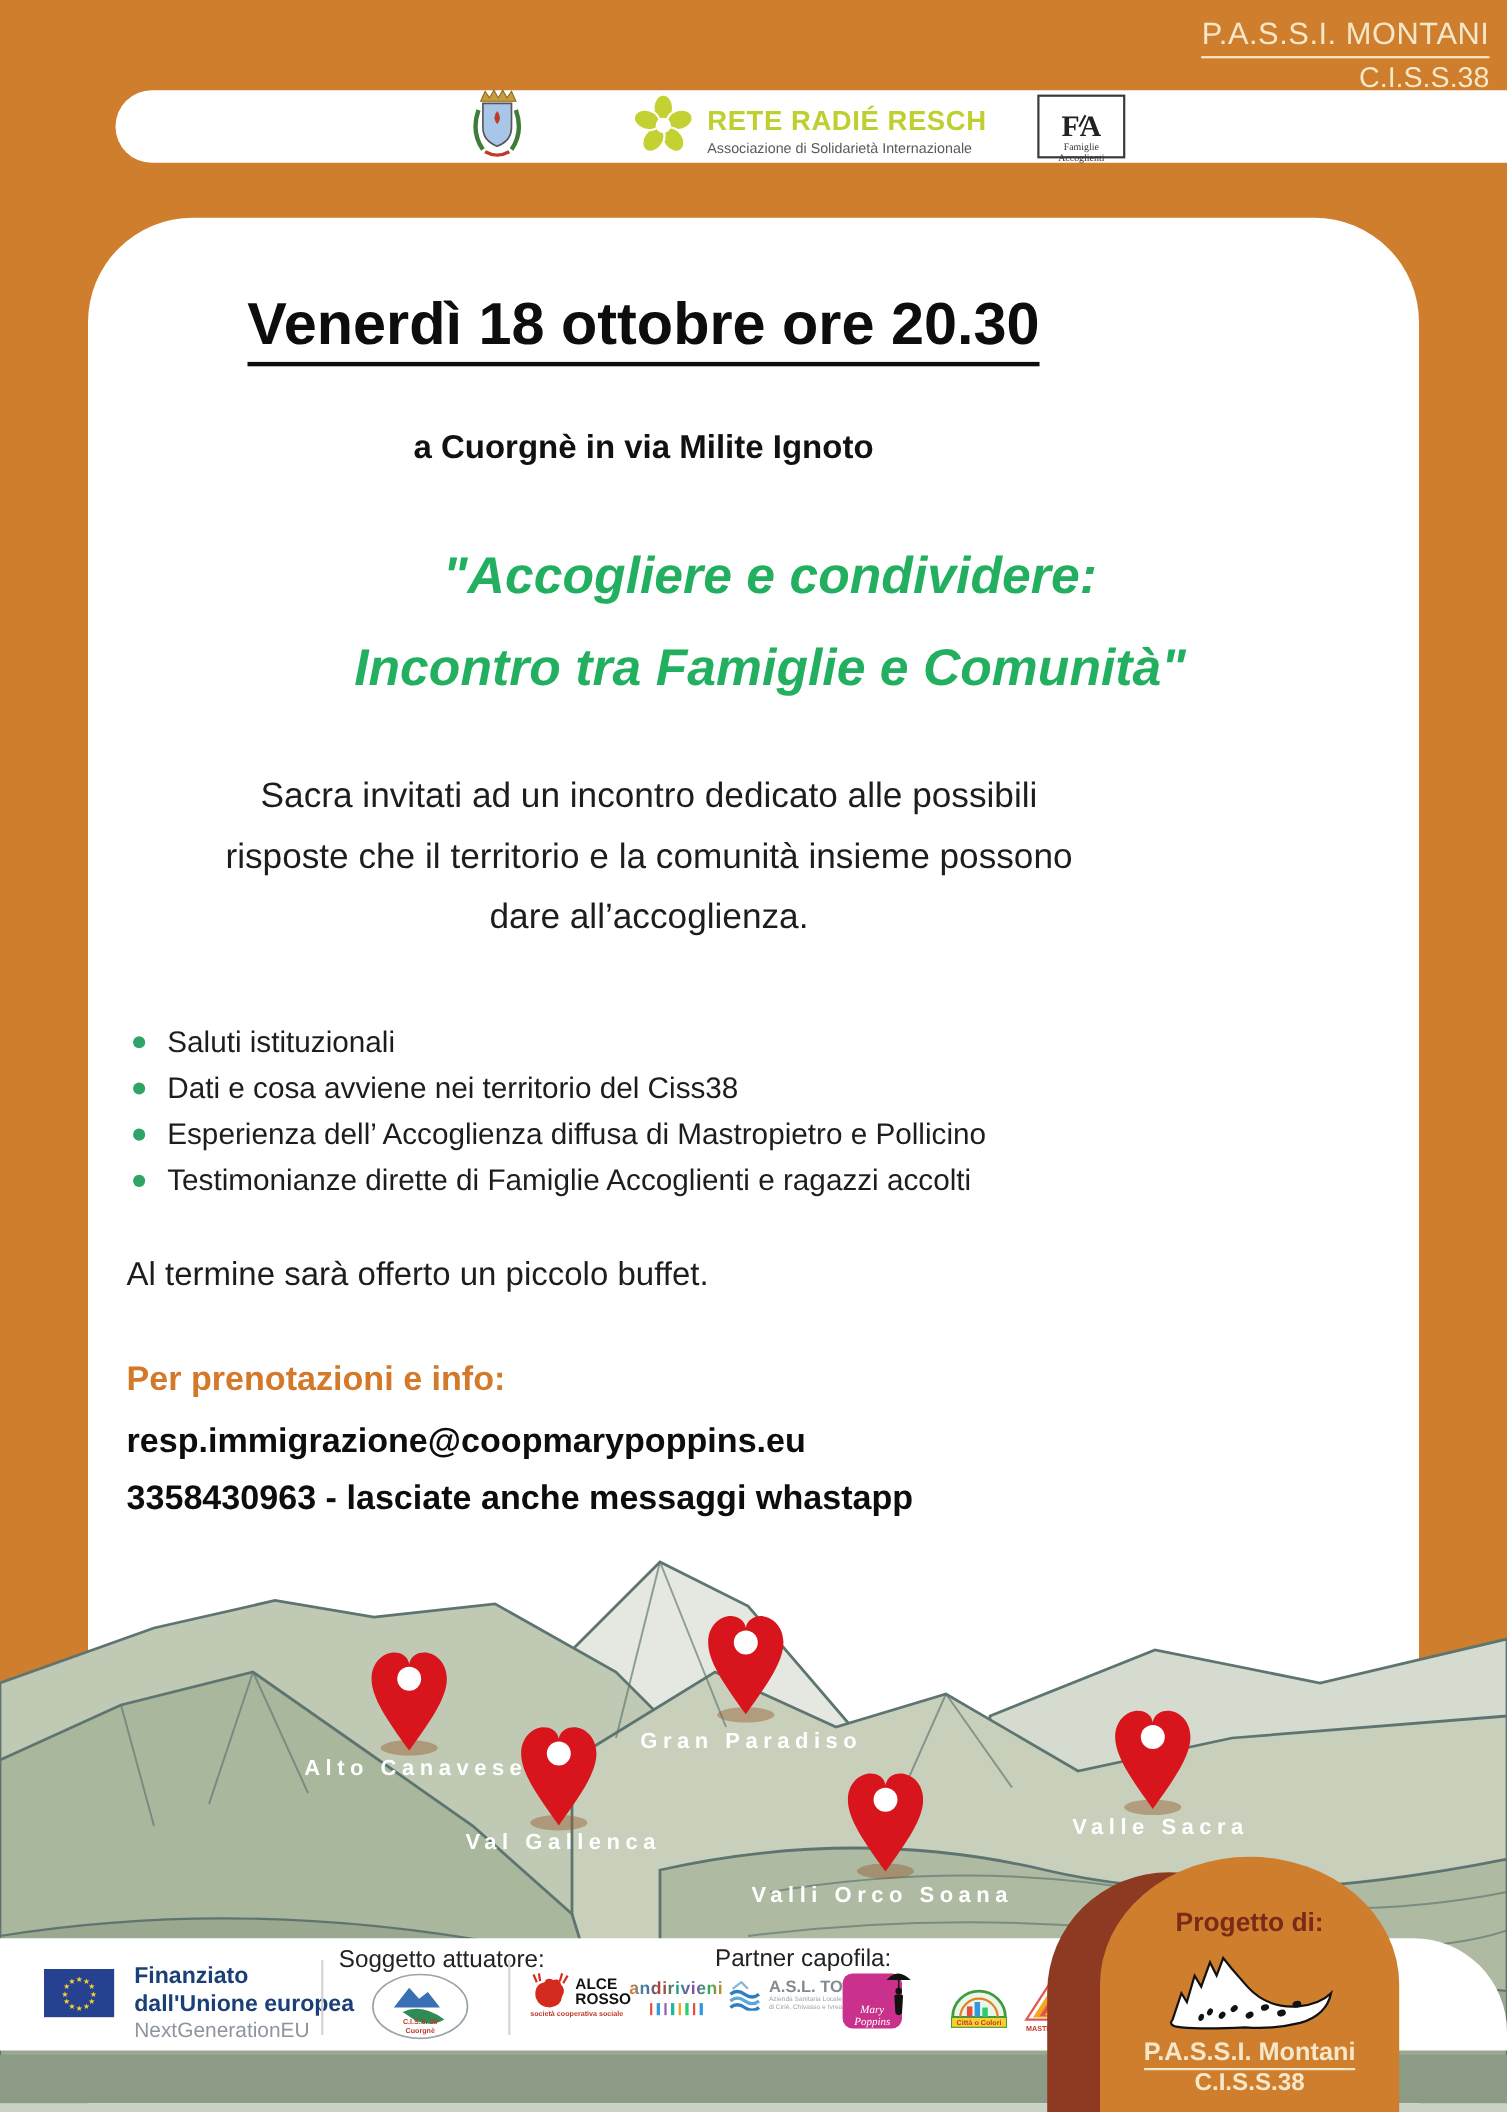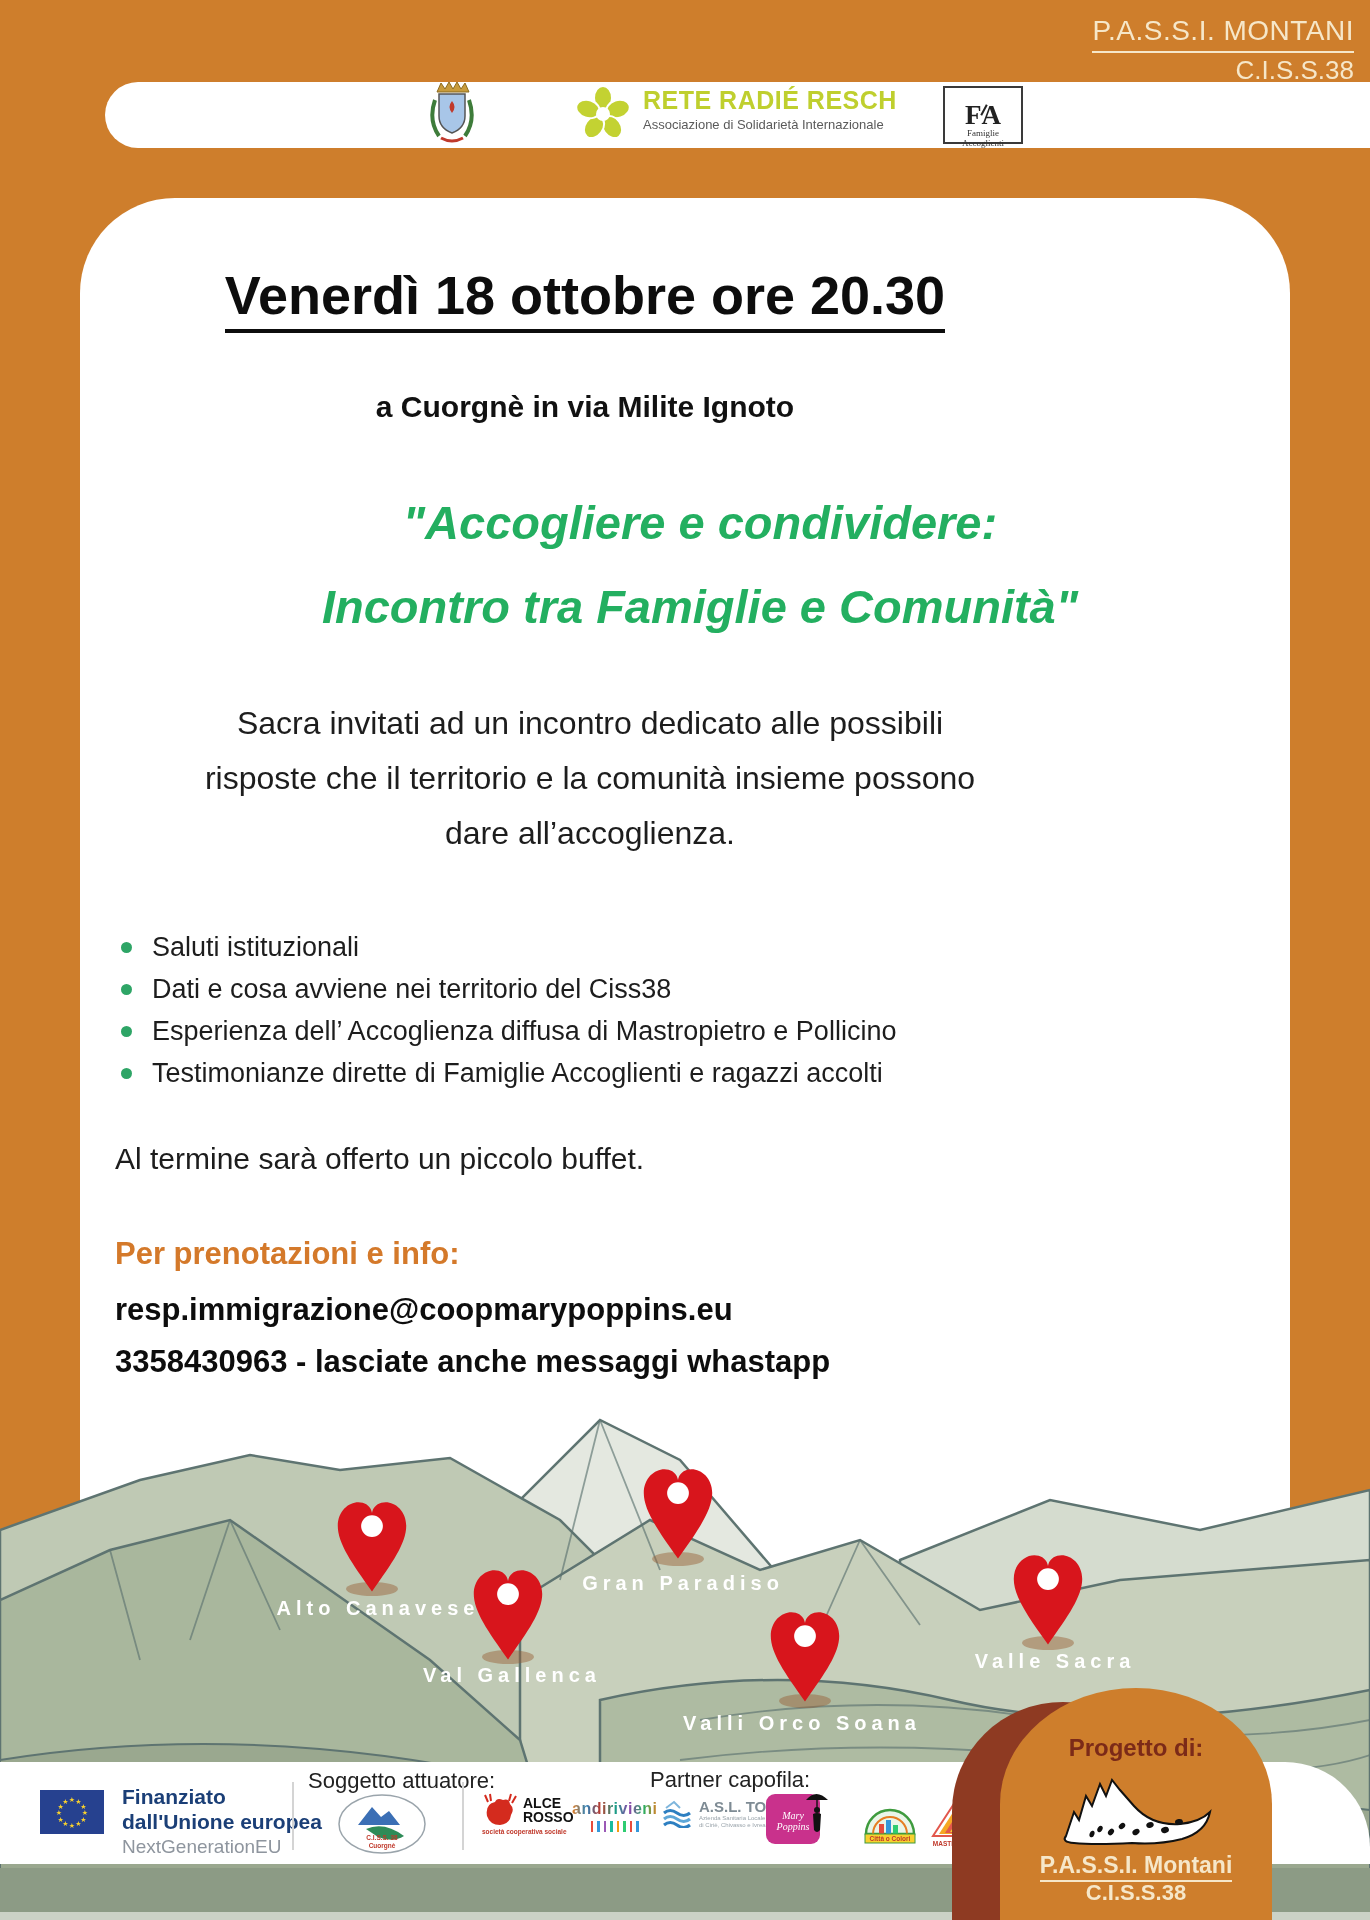--- a/index.html
+++ b/index.html
@@ -11,21 +11,21 @@
   #poster{position:relative;width:1370px;height:1920px;background:var(--accent-orange);overflow:hidden}
 
   
   .badge{position:absolute;top:14px;right:16px;text-align:right;color:var(--cream);line-height:1.2}
   .badge .l1{font-size:28px;letter-spacing:.5px;border-bottom:2px solid var(--cream);padding-bottom:3px;display:inline-block}
   .badge .l2{font-size:26px;margin-top:2px}
 
   
   .top-band{position:absolute;left:105px;right:0;top:82px;height:66px;background:#fff;border-radius:40px 0 0 40px}
   .crest{position:absolute;left:322px;top:-6px;width:50px;height:72px}
-  .rete{position:absolute;left:470px;top:4px;display:flex;align-items:flex-start;gap:12px}
+  .rete{position:absolute;left:470px;top:4px;display:flex;align-items:flex-end;gap:12px}
   .rete-name{font-size:25px;font-weight:bold;color:#BFCF2E;letter-spacing:.5px}
   .rete-sub{font-size:13px;color:#5a5a5a;margin-top:2px}
   .fa-box{position:absolute;left:838px;top:4px;width:80px;height:58px;border:2px solid #3a3a3a;background:#fff;text-align:center;padding-top:14px}
   .fa-initials{font-family:"Liberation Serif",serif;font-size:27px;font-weight:bold;color:#222;line-height:26px;position:relative}
   .fa-caret{position:absolute;top:2px;left:50%;width:2px;height:12px;background:#222;transform:rotate(28deg)}
   .fa-sub{font-family:"Liberation Serif",serif;font-size:9px;color:#333;line-height:10px}
 
   
   .card{position:absolute;left:80px;top:198px;width:1210px;bottom:0;background:#fff;border-radius:95px 95px 0 0}
   .date-title{position:absolute;top:66px;left:0;width:1010px;text-align:center;font-size:54px;font-weight:bold;color:#0d0d0d}
@@ -60,21 +60,21 @@
   .ciss-oval{position:absolute;left:336px;top:30px;width:92px;height:64px}
   .partner-label{position:absolute;left:650px;top:5px;font-size:22px;color:#222}
   .p-logo{position:absolute}
   .alce-text{font-size:14px;font-weight:bold;color:#111;line-height:14px}
   .alce-sub{font-size:6.5px;color:#C0392B;font-weight:bold;white-space:nowrap}
   .andiri{font-size:16px;font-weight:bold;background:linear-gradient(90deg,#E67E22,#2980B9,#C0392B,#16A085,#8E44AD,#27AE60,#E67E22);-webkit-background-clip:text;background-clip:text;color:transparent;letter-spacing:.5px}
   .andiri-bars{display:flex;gap:4px;margin-top:3px;justify-content:center}
   .andiri-bars i{width:2.5px;height:11px;display:block}
   .asl-name{font-size:15px;color:#7E8B94;font-weight:bold}
   .asl-sub{font-size:6px;color:#9aa4ab;line-height:7px}
-  .mary-box{width:54px;height:50px;background:#C9318C;border-radius:9px;position:relative;color:#fff;font-size:10px;font-style:italic;text-align:center;padding-top:16px;font-family:"Liberation Serif",serif}
+  .mary-box{width:54px;height:50px;background:#C9318C;border-radius:9px;position:relative;color:#fff;font-size:10px;font-style:italic;text-align:center;padding-top:28px;font-family:"Liberation Serif",serif}
   .rete-sq{width:50px;height:54px;background:#0d0d0d;display:flex;align-items:center;justify-content:center}
   .rete-it-txt{font-size:6.5px;font-weight:bold;color:#111;line-height:7px;margin-top:2px;white-space:nowrap}
   .tiny-red{fill:#C0392B;font-size:6.5px;font-weight:bold}
 
   
   .sage1{position:absolute;left:0;top:1868px;width:1370px;height:44px;background:var(--sage-strip)}
   .sage2{position:absolute;left:0;top:1912px;width:1370px;height:8px;background:#CBD2C6}
 
   
   .arch-dark{position:absolute;left:952px;top:1702px;width:222px;height:218px;background:#8E3A22;border-radius:50% 50% 0 0}

